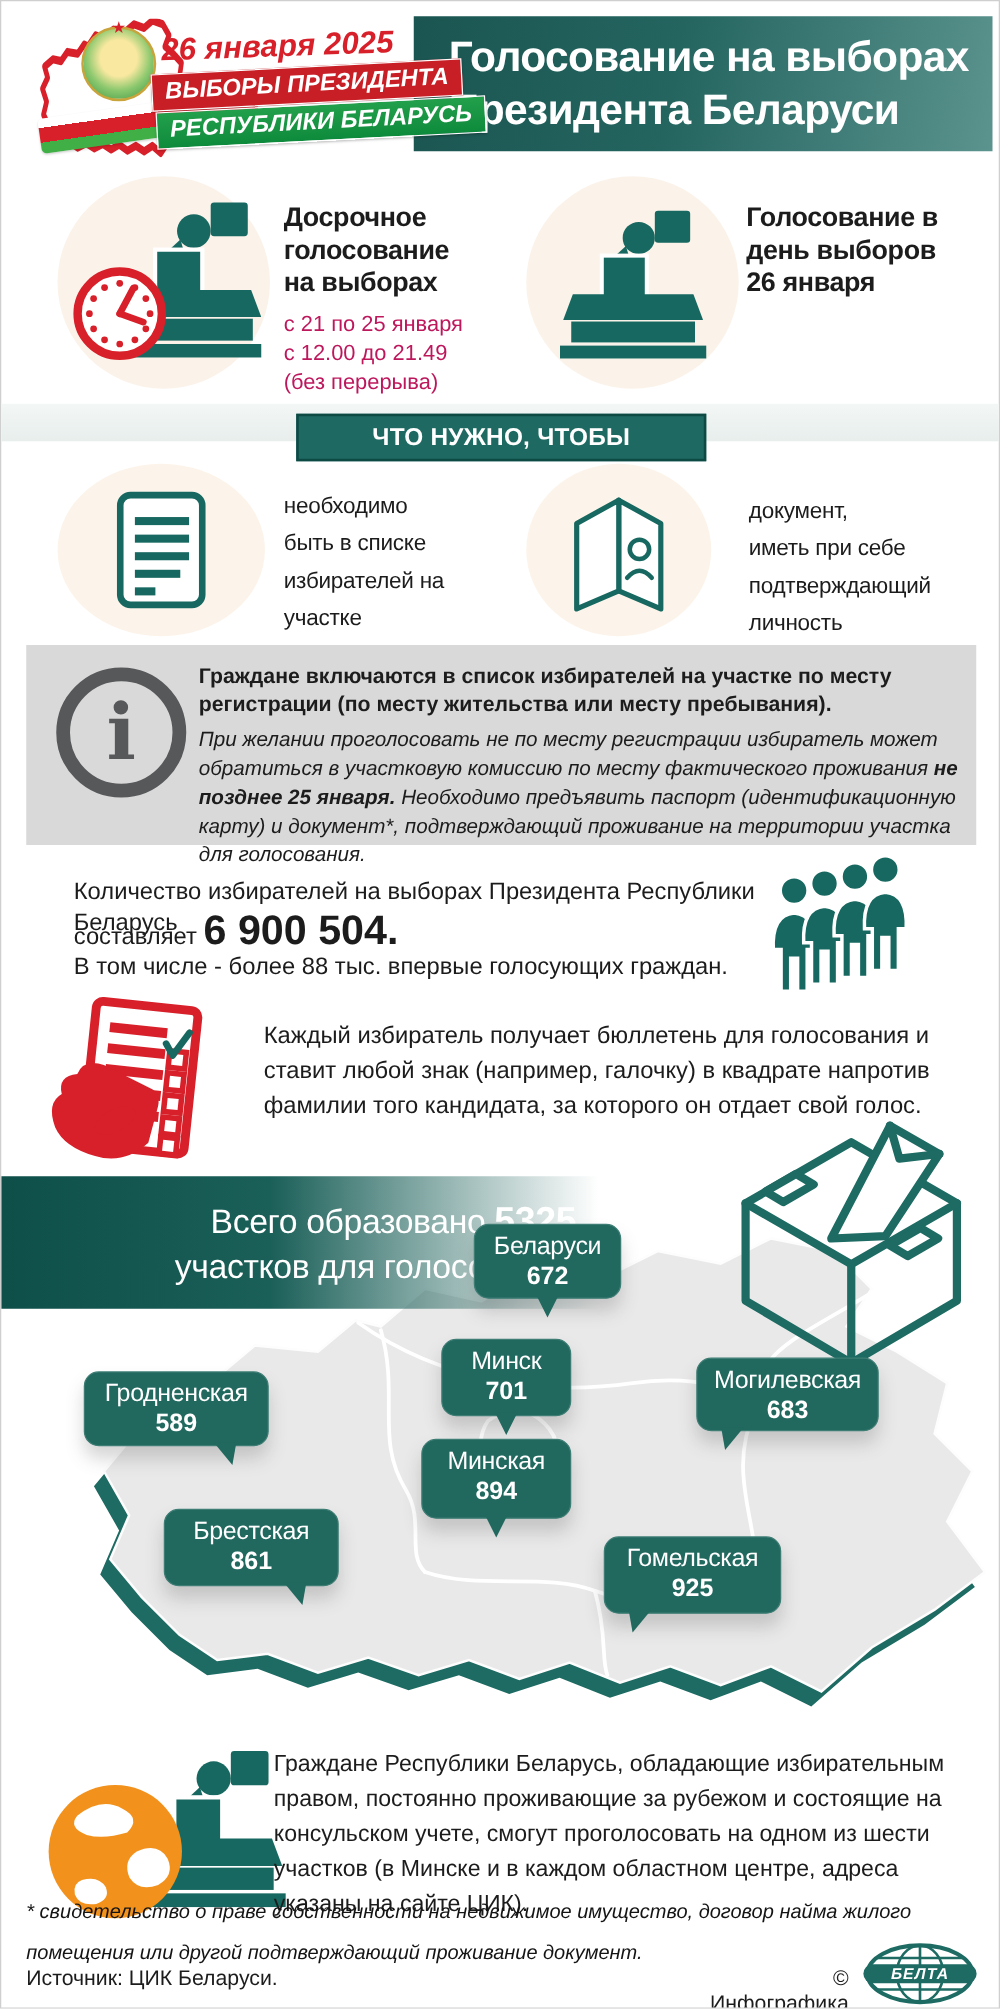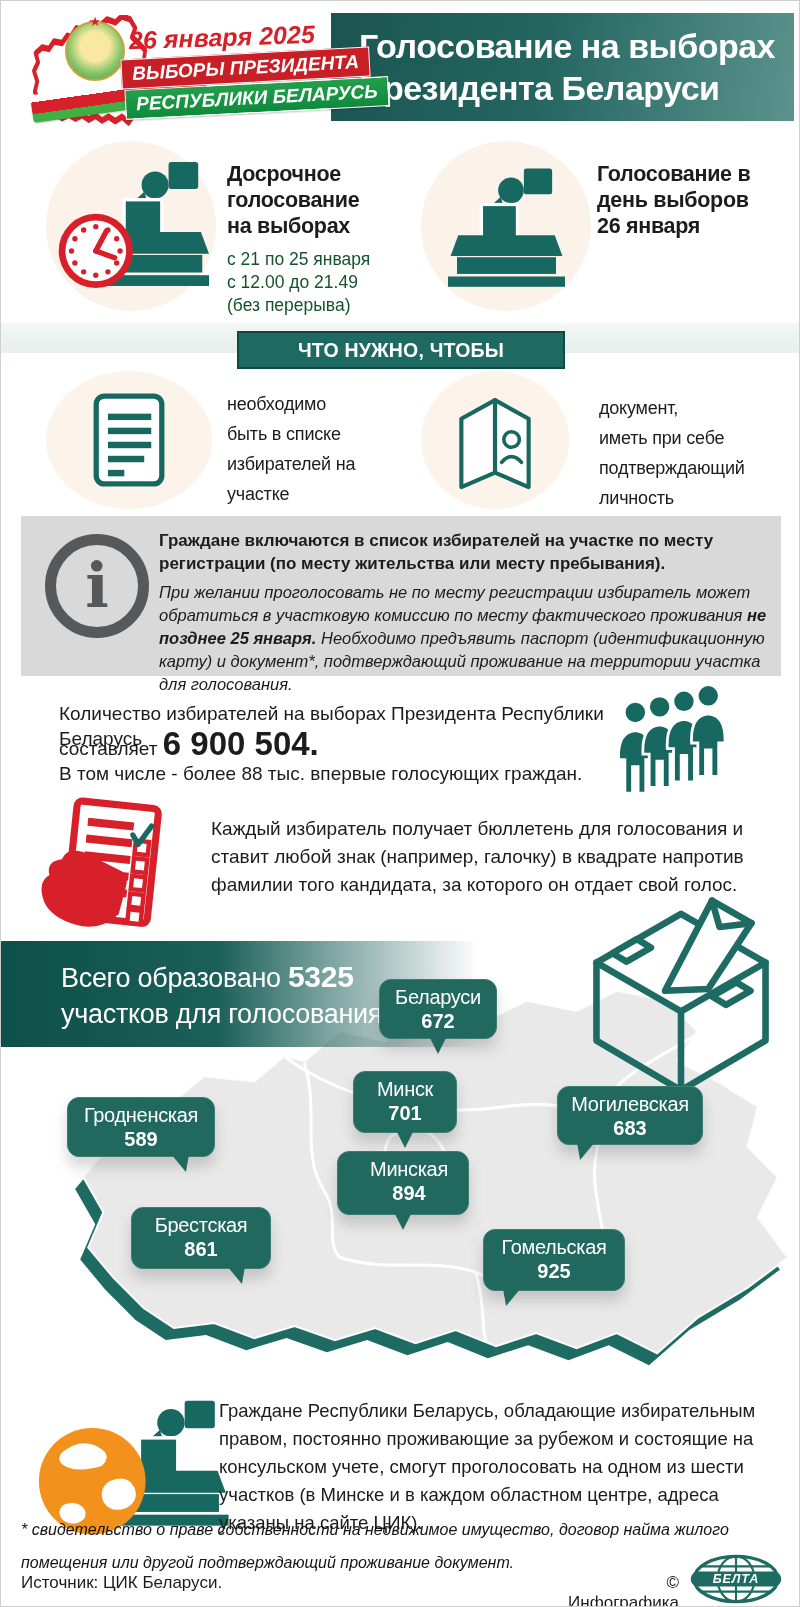--- a/index.html
+++ b/index.html
@@ -19,21 +19,21 @@
   .emblem{left:64px;top:20px;width:56px;height:56px;border-radius:50%;
           background:radial-gradient(circle at 50% 42%,#f9e8a0 0 34%,#8cc86e 60%,#2e8f3f 100%);
           border:2px solid #c9a43c;}
   .emblem-star{position:absolute;left:50%;top:-9px;transform:translateX(-50%);color:#d7202a;font-size:13px;}
   .flag-ribbon{left:30px;top:82px;width:176px;height:28px;transform:rotate(-8deg);border-radius:4px;
           background:linear-gradient(180deg,#ffffff 0 26%,#d7202a 26% 68%,#3faf46 68% 100%);
           box-shadow:0 1px 2px rgba(0,0,0,.2);}
   
   .cream-circle{width:170px;height:170px;border-radius:50%;background:#fbf3ea;}
   .blk-title{font-size:21.5px;font-weight:bold;line-height:26px;letter-spacing:-0.3px;}
-  .red-lines{margin-top:9px;color:#14532d;font-size:17.5px;line-height:23px;}
+  .red-lines{margin-top:9px;color:#be185d;font-size:17.5px;line-height:23px;}
   
   .lite-band{left:0;top:322px;width:800px;height:30px;background:linear-gradient(180deg,#f3f7f6,#e7eeec);}
   .req-banner{left:236px;top:330px;width:328px;height:38px;background:#1e6a62;border:2px solid #0d4a44;
               color:#fff;font-weight:bold;font-size:19.5px;text-align:center;line-height:34px;box-sizing:border-box;letter-spacing:0.2px;}
   .cream-egg{border-radius:50%;background:#fcf4ea;}
   .req-text{font-size:18px;line-height:30px;letter-spacing:-0.2px;}
   
   .info-box{left:20px;top:515px;width:760px;height:160px;background:#d9d9d9;}
   .info-ring{left:44px;top:533px;width:104px;height:104px;border-radius:50%;border:11px solid #57585a;box-sizing:border-box;
              text-align:center;}
@@ -243,21 +243,21 @@
       <path d="M 250,78 C 265,130 245,165 270,205 C 285,230 270,255 285,270"></path>
       <path d="M 232,72 C 300,120 380,130 450,120 C 500,113 540,125 548,140"></path>
       <path d="M 640,48 C 580,85 545,95 548,140"></path>
       <path d="M 548,140 C 520,200 560,240 545,300"></path>
       <path d="M 285,270 C 330,285 380,270 420,285 C 460,300 520,290 545,300"></path>
       <path d="M 420,285 C 430,320 425,340 430,352"></path>
       <path d="M 335,150 q 25,-18 45,2 q 18,18 2,38 q -22,18 -42,0 q -18,-20 -5,-40 z"></path>
     </g>
   </svg>
 
-  <div class="abs map-banner" style="z-index:4;">
+  <div class="abs map-banner" style="z-index:4;text-align:right;">
     <div class="abs map-head" style="left:60px;top:18px;width:400px;">
       <div><span>Всего образовано </span><b>5325</b></div>
       <div>участков для голосования</div>
     </div>
   </div>
 
   <svg class="abs" style="left:572px;top:884px;z-index:3;" width="216" height="236" viewBox="0 0 230 250">
     <g fill="none" stroke="#1d6b63" stroke-width="7" stroke-linejoin="round" stroke-linecap="round">
       <path d="M 25,82 L 25,165 L 115,218 L 205,165 L 205,82"></path>
       <path d="M 115,134 L 115,218"></path>
@@ -278,21 +278,21 @@
     <div class="vl">701</div>
   </div>
   <div class="bubble tail-r" style="left:66px;top:1096px;width:146px;height:58px;">
     <div class="nm">Гродненская</div>
     <div class="vl">589</div>
   </div>
   <div class="bubble tail-l" style="left:556px;top:1085px;width:144px;height:57px;">
     <div class="nm">Могилевская</div>
     <div class="vl">683</div>
   </div>
-  <div class="bubble tail-c" style="left:336px;top:1150px;width:118px;height:62px;padding-left:12px;">
+  <div class="bubble tail-c" style="left:336px;top:1150px;width:118px;height:62px;">
     <div class="nm">Минская</div>
     <div class="vl">894</div>
   </div>
   <div class="bubble tail-r" style="left:130px;top:1206px;width:138px;height:60px;">
     <div class="nm">Брестская</div>
     <div class="vl">861</div>
   </div>
   <div class="bubble tail-l" style="left:482px;top:1228px;width:140px;height:60px;">
     <div class="nm">Гомельская</div>
     <div class="vl">925</div>

